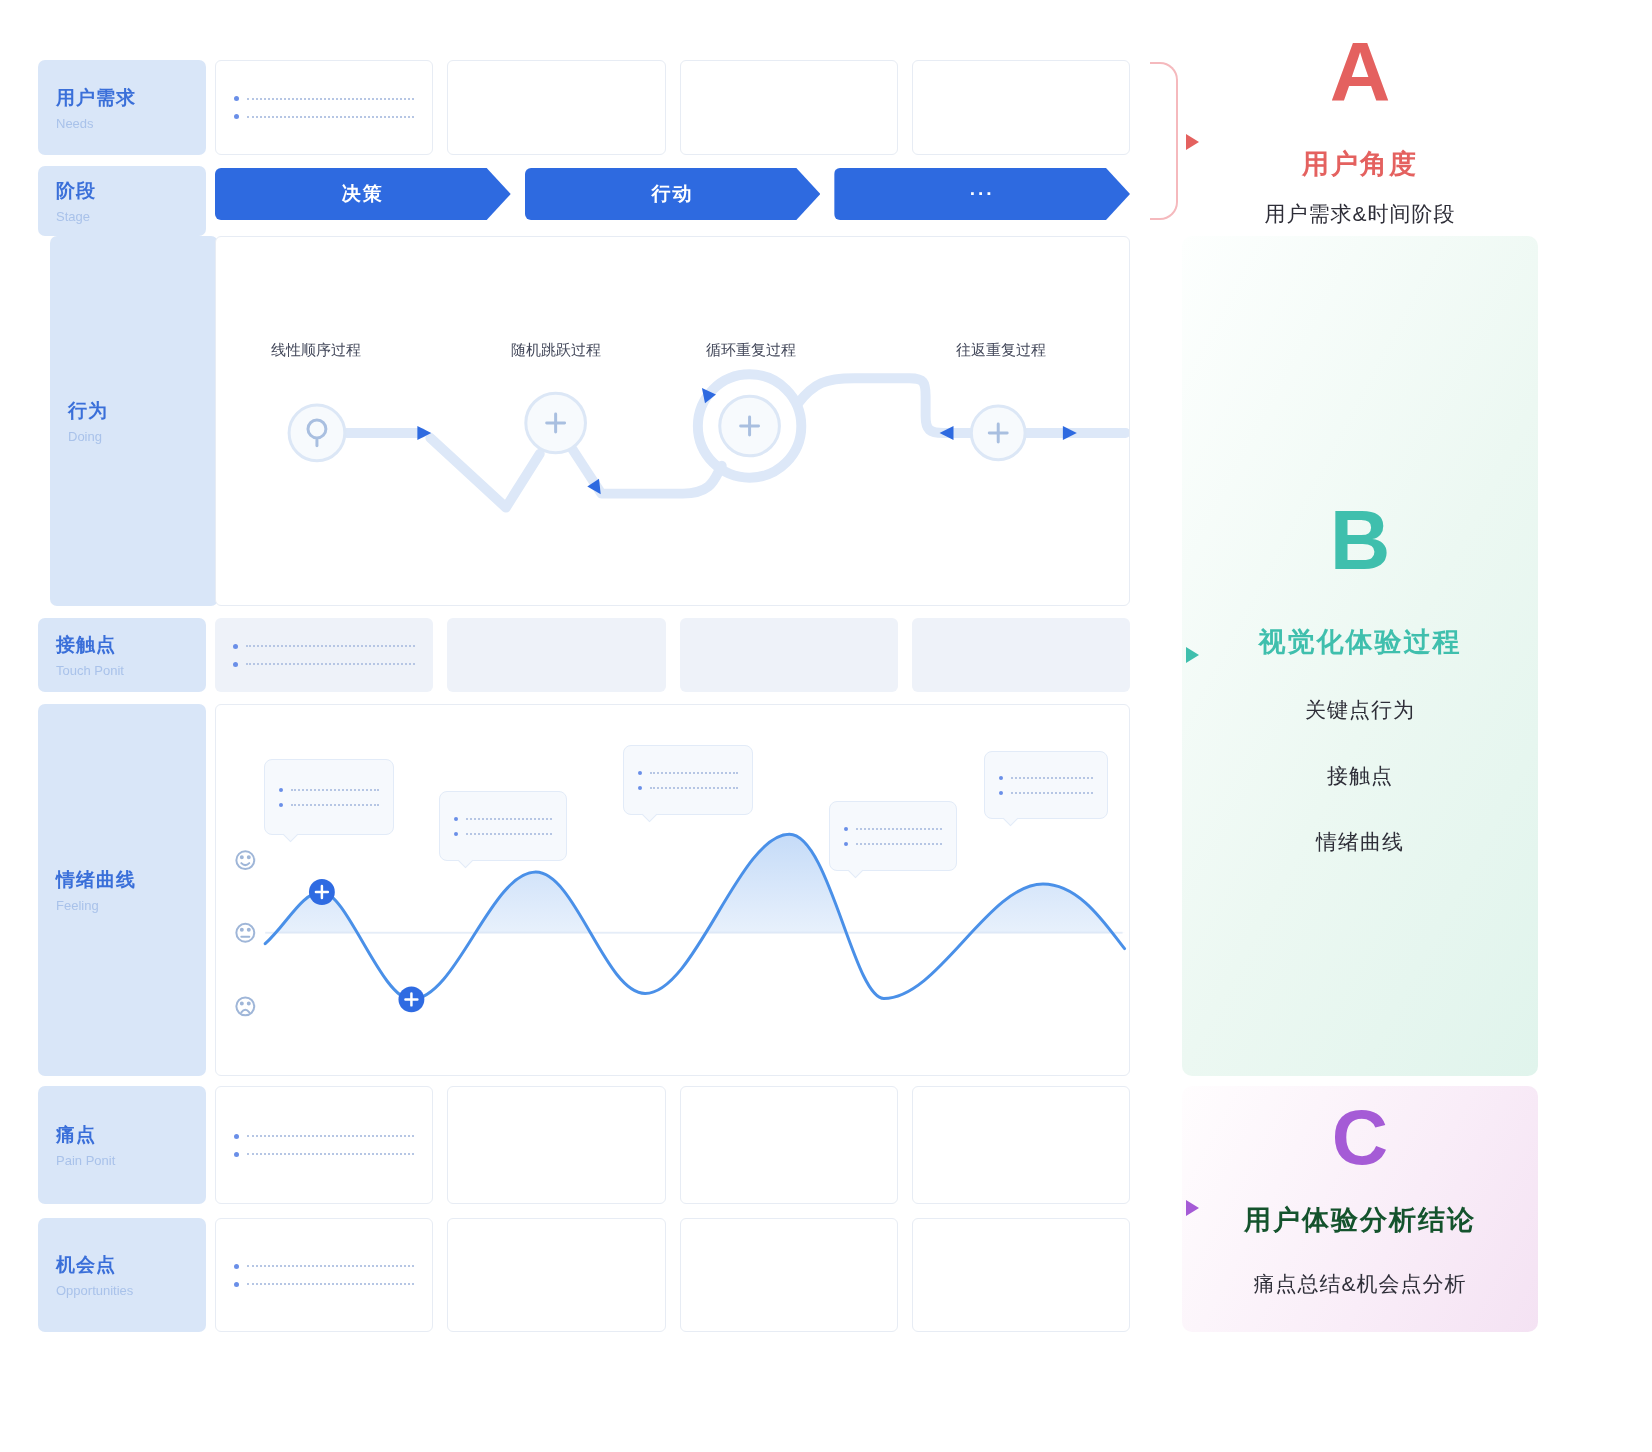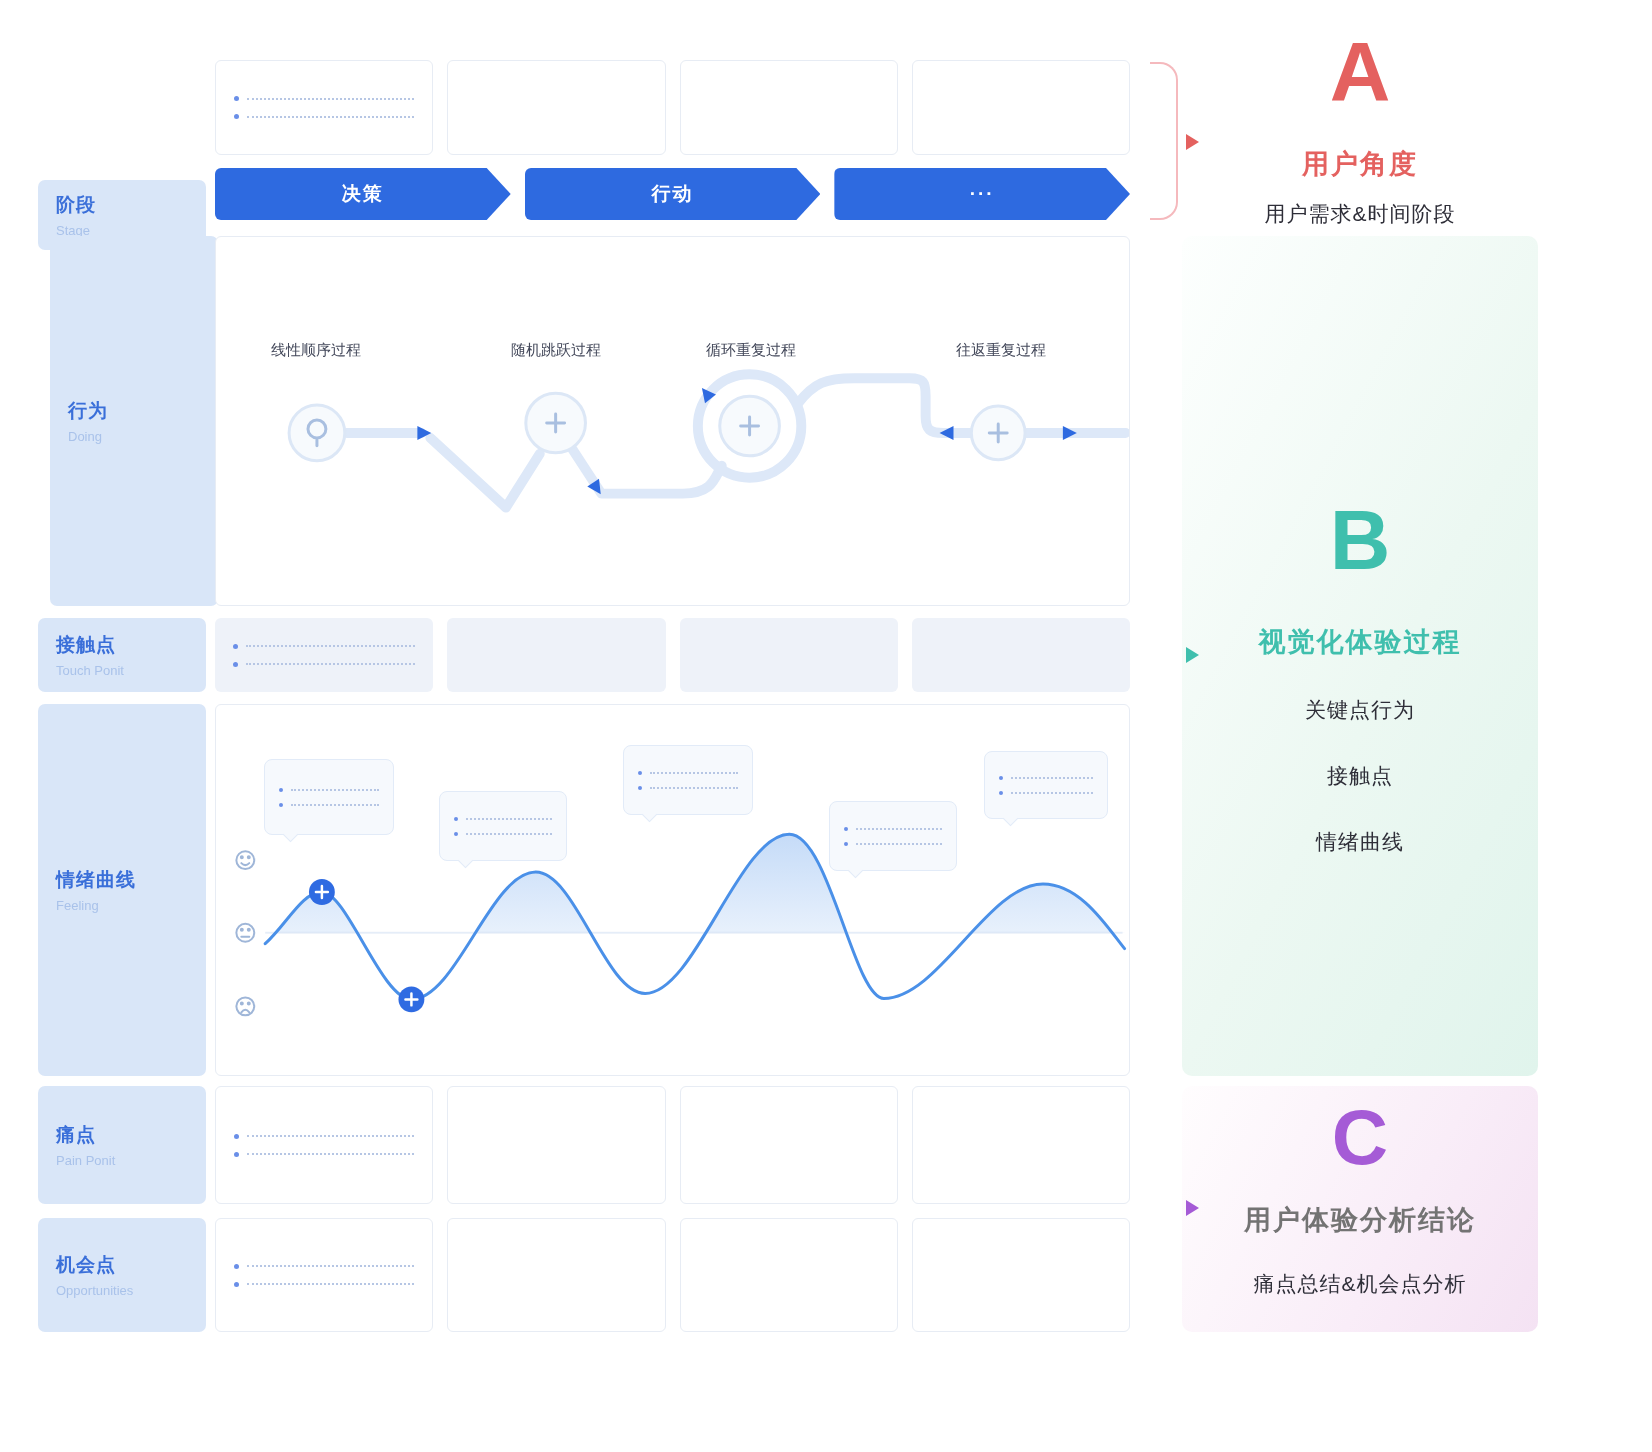--- a/index.html
+++ b/index.html
@@ -92,21 +92,25 @@
   .annot-text { position:absolute; width:356px; left:1182px; text-align:center; }
   .big-letter { font-weight:bold; font-size:84px; line-height:1; }
   .annot-title { font-size:27px; font-weight:bold; letter-spacing:2px; }
   .annot-desc  { font-size:21px; color:#2e2e38; letter-spacing:1px; }
 </style>
 </head>
 <body>
 
 <div class="canvas">
 
-  <div class="row-label" style="top:180px;height:70px;justify-content:center;">
+  <div class="row-label" style="top:60px;height:95px;">
+    <div class="t">用户需求</div>
+    <div class="s">Needs</div>
+  </div>
+  <div class="row-label" style="top:166px;height:70px;justify-content:center;">
     <div class="t">阶段</div>
     <div class="s">Stage</div>
   </div>
   <div class="row-label" style="top:236px;height:370px;margin-left:12px;">
     <div class="t">行为</div>
     <div class="s">Doing</div>
   </div>
   <div class="row-label" style="top:618px;height:74px;">
     <div class="t">接触点</div>
     <div class="s">Touch Ponit</div>
@@ -358,17 +362,17 @@
     <div class="annot-title" style="color:#3fbfad;margin-top:42px;">视觉化体验过程</div>
     <div class="annot-desc" style="margin-top:36px;">关键点行为</div>
     <div class="annot-desc" style="margin-top:38px;">接触点</div>
     <div class="annot-desc" style="margin-top:38px;">情绪曲线</div>
   </div>
 
   <div class="annot-panel panel-c"></div>
   <div class="tri" style="left:1186px;top:1200px;border-left:13px solid #a55bd6;"></div>
   <div class="annot-text" style="top:1098px;">
     <div class="big-letter" style="color:#a55bd6;font-size:78px;">C</div>
-    <div class="annot-title" style="color:#737373;margin-top:26px;">用户体验分析结论</div>
+    <div class="annot-title" style="color:#14532d;margin-top:26px;">用户体验分析结论</div>
     <div class="annot-desc" style="margin-top:32px;">痛点总结&amp;机会点分析</div>
   </div>
 
 </div>
 
 </body></html>

